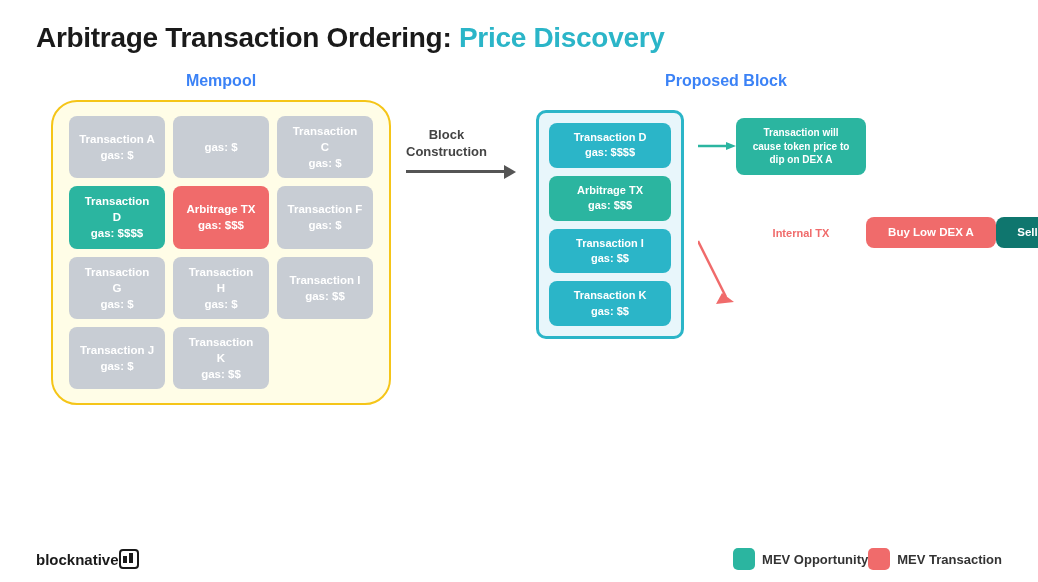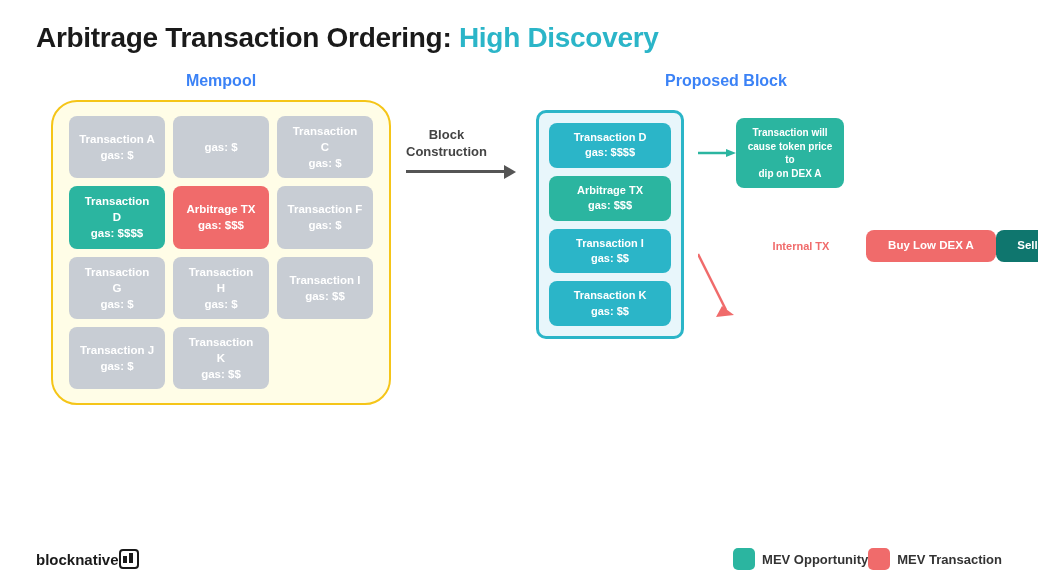--- a/index.html
+++ b/index.html
@@ -235,21 +235,21 @@
 
     
     .diagram-wrapper {
       position: relative;
     }
   </style>
 </head>
 <body>
 
 <div class="main-title">
-  <span>Arbitrage Transaction Ordering: </span><span class="highlight">High Discovery</span>
+  <span>Arbitrage Transaction Ordering: </span><span class="highlight">Price Discovery</span>
 </div>
 
 <div class="diagram-area diagram-wrapper">
 
   <div class="mempool-section">
     <div class="section-label">Mempool</div>
     <div class="mempool-box">
       <div class="mempool-grid">
 
         <div class="tx-card">
@@ -336,21 +336,21 @@
         </div>
       </div>
 
       <div style="display:flex; flex-direction:column; gap:0; position:relative; padding-top: 0;">
 
         <div style="display:flex; flex-direction:row; align-items:center; gap:0; margin-top:8px; margin-bottom: 12px;">
           <svg width="38" height="18">
             <line x1="0" y1="9" x2="28" y2="9" stroke="#2bb5a0" stroke-width="2.5"></line>
             <polygon points="28,5 38,9 28,13" fill="#2bb5a0"></polygon>
           </svg>
-          <div class="annotation-box" style="background:#2bb5a0; font-size:10px; font-weight:700; color:#fff; border-radius:8px; padding:8px 10px; width:108px; text-align:center; line-height:1.35;">
+          <div class="annotation-box" style="background:#2bb5a0; font-size:10px; font-weight:700; color:#fff; border-radius:8px; padding:8px 10px; width:130px; text-align:center; line-height:1.35;">
             Transaction will<br>cause token price to<br>dip on DEX A
           </div>
         </div>
 
         <div style="display:flex; flex-direction:row; align-items:flex-start; gap:0; margin-top: 30px;">
           <svg width="38" height="75" style="margin-top:20px;">
             <line x1="0" y1="4" x2="28" y2="60" stroke="#f06b6b" stroke-width="2.5"></line>
             <polygon points="24,56 36,65 18,67" fill="#f06b6b"></polygon>
           </svg>
           <div style="display:flex; flex-direction:row; align-items:center; gap:0;">

